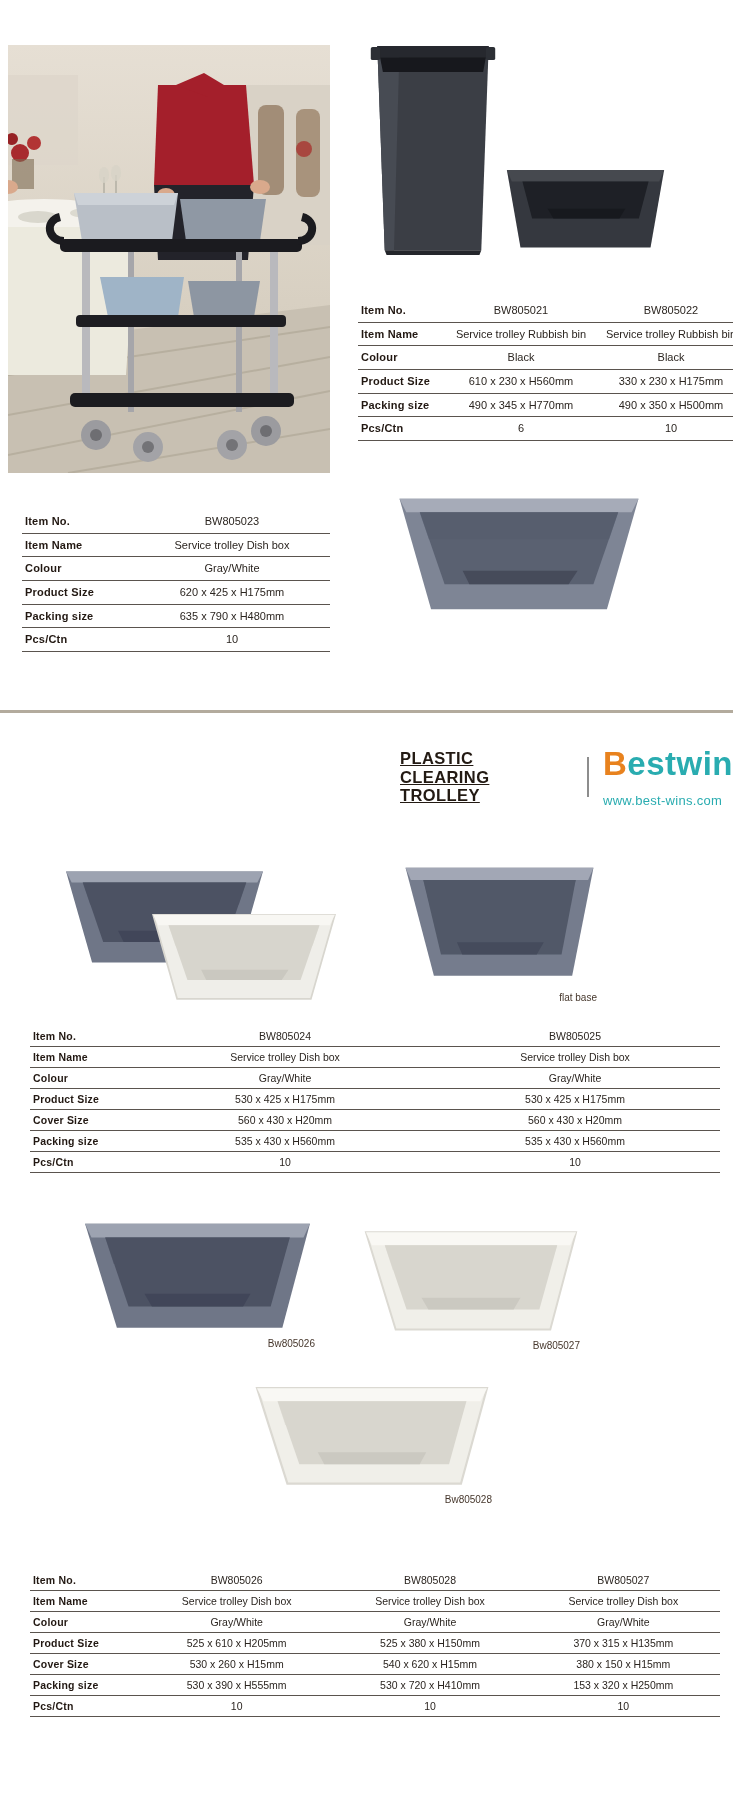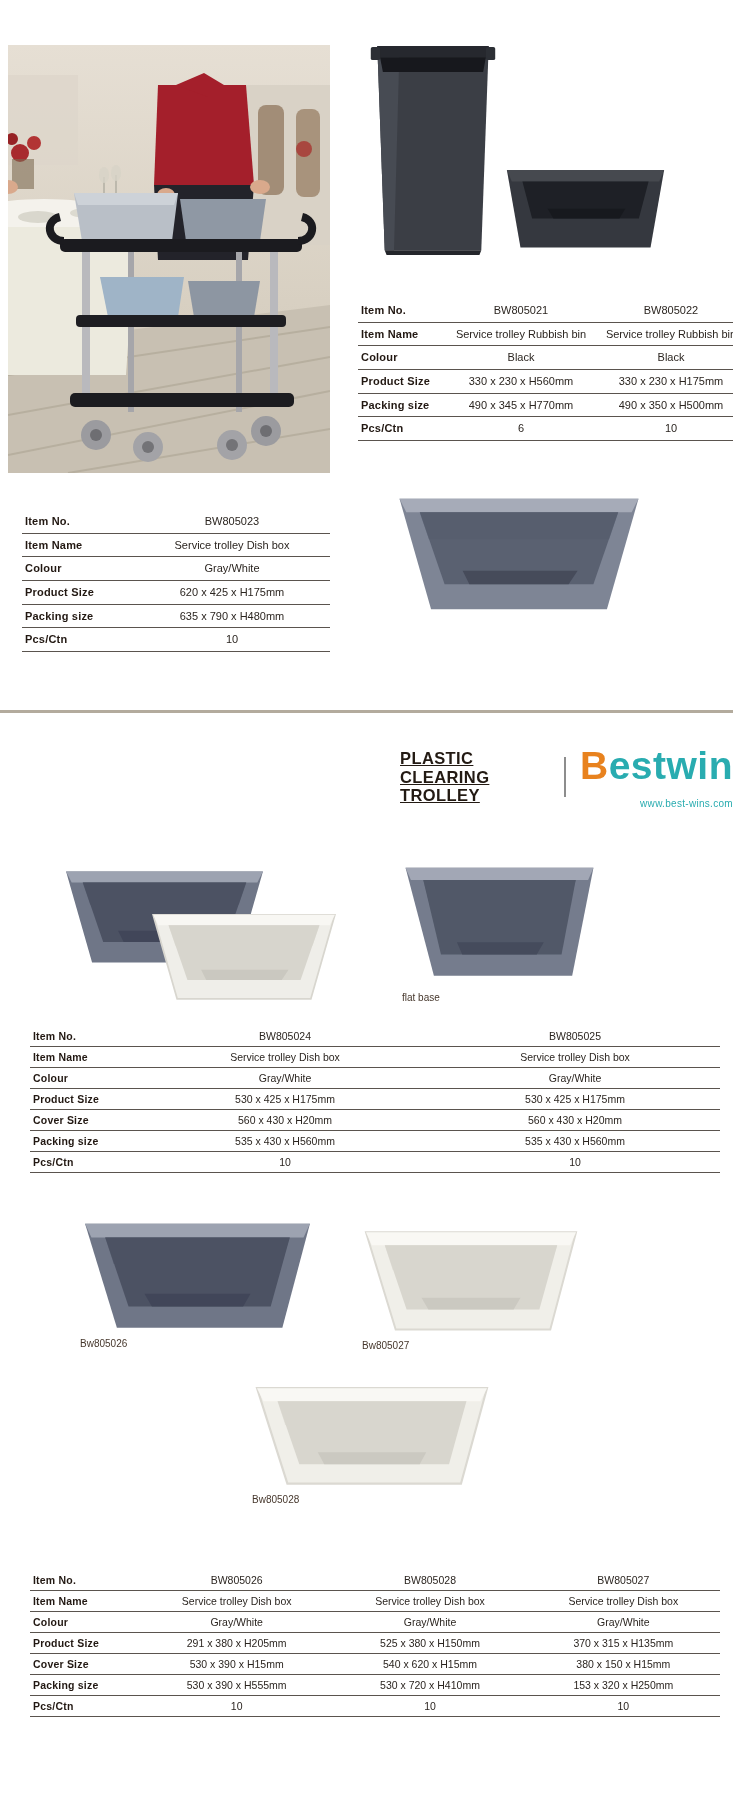--- a/index.html
+++ b/index.html
@@ -12,26 +12,26 @@
   table.spec{border-collapse:collapse;table-layout:fixed;width:100%;}
   table.spec td{border-bottom:1.6px solid #5a544e;text-align:center;color:#2b2520;
                 padding:5px 3px;font-size:11px;line-height:1.15;overflow:hidden;white-space:nowrap;}
   table.spec td.lbl{text-align:left;font-weight:bold;color:#221812;letter-spacing:.2px;}
   table.small td{font-size:10.5px;padding:4px 3px;}
 
   
   .sec-header{display:flex;align-items:center;}
   .sec-title{font-size:16.5px;font-weight:bold;color:#231a13;line-height:1.12;letter-spacing:.4px;text-decoration:underline;}
   .vbar{width:2px;height:40px;background:#8d8d8d;margin:0 14px 0 16px;}
-  .logo-word{font-size:39px;font-weight:bold;letter-spacing:.5px;line-height:1;}
+  .logo-word{font-size:33px;font-weight:bold;letter-spacing:.5px;line-height:1;}
   .logo-first{color:#E8821E;}
   .logo-rest{color:#29ACB0;}
-  .logo-tag{font-size:10px;color:#29ACB0;text-align:right;margin-top:13px;letter-spacing:.3px;}
-
-  .caption{font-size:10px;color:#46372c;text-align:left;}
+  .logo-tag{font-size:13px;color:#29ACB0;margin-top:13px;letter-spacing:.3px;}
+
+  .caption{font-size:10px;color:#46372c;text-align:right;}
   .divider{background:#b3ab9d;height:2.5px;width:750px;}
 </style>
 </head>
 <body>
 
 <div class="page">
 
   <div class="abs" style="left:8px;top:45px;">
     <svg width="322" height="428" viewBox="0 0 322 428">
       <defs>
@@ -143,21 +143,21 @@
         <td>Service trolley Rubbish bin</td>
         <td>Service trolley Rubbish bin</td>
       </tr>
       <tr>
         <td class="lbl">Colour</td>
         <td>Black</td>
         <td>Black</td>
       </tr>
       <tr>
         <td class="lbl">Product Size</td>
-        <td>330 x 230 x H560mm</td>
+        <td>610 x 230 x H560mm</td>
         <td>330 x 230 x H175mm</td>
       </tr>
       <tr>
         <td class="lbl">Packing size</td>
         <td>490 x 345 x H770mm</td>
         <td>490 x 350 x H500mm</td>
       </tr>
       <tr>
         <td class="lbl">Pcs/Ctn</td>
         <td>6</td>
@@ -356,27 +356,27 @@
         <td>Service trolley Dish box</td>
       </tr>
       <tr>
         <td class="lbl">Colour</td>
         <td>Gray/White</td>
         <td>Gray/White</td>
         <td>Gray/White</td>
       </tr>
       <tr>
         <td class="lbl">Product Size</td>
-        <td>291 x 380 x H205mm</td>
+        <td>525 x 610 x H205mm</td>
         <td>525 x 380 x H150mm</td>
         <td>370 x 315 x H135mm</td>
       </tr>
       <tr>
         <td class="lbl">Cover Size</td>
-        <td>530 x 390 x H15mm</td>
+        <td>530 x 260 x H15mm</td>
         <td>540 x 620 x H15mm</td>
         <td>380 x 150 x H15mm</td>
       </tr>
       <tr>
         <td class="lbl">Packing size</td>
         <td>530 x 390 x H555mm</td>
         <td>530 x 720 x H410mm</td>
         <td>153 x 320 x H250mm</td>
       </tr>
       <tr>

